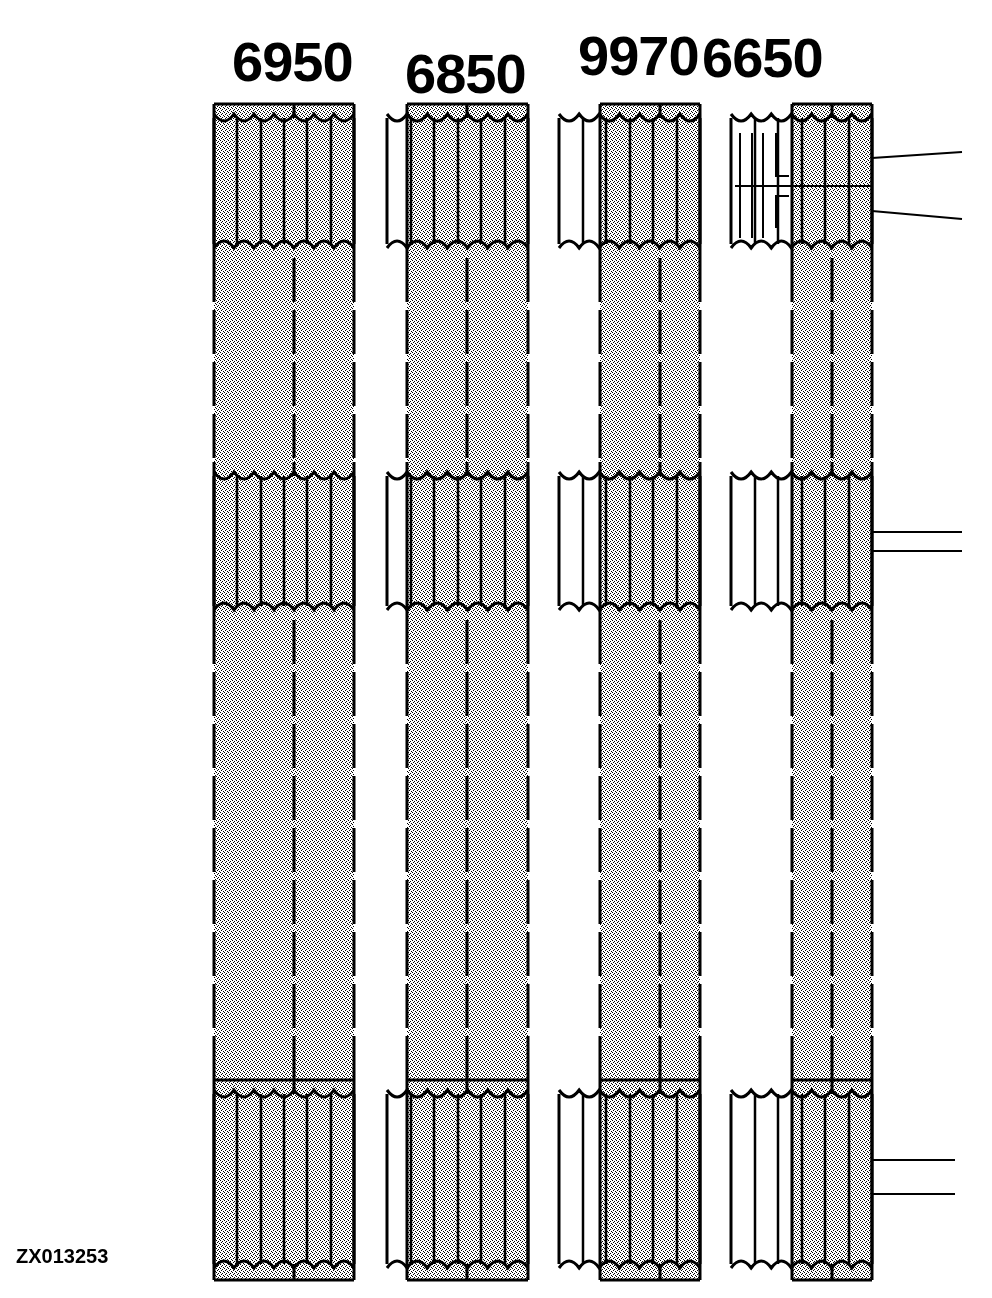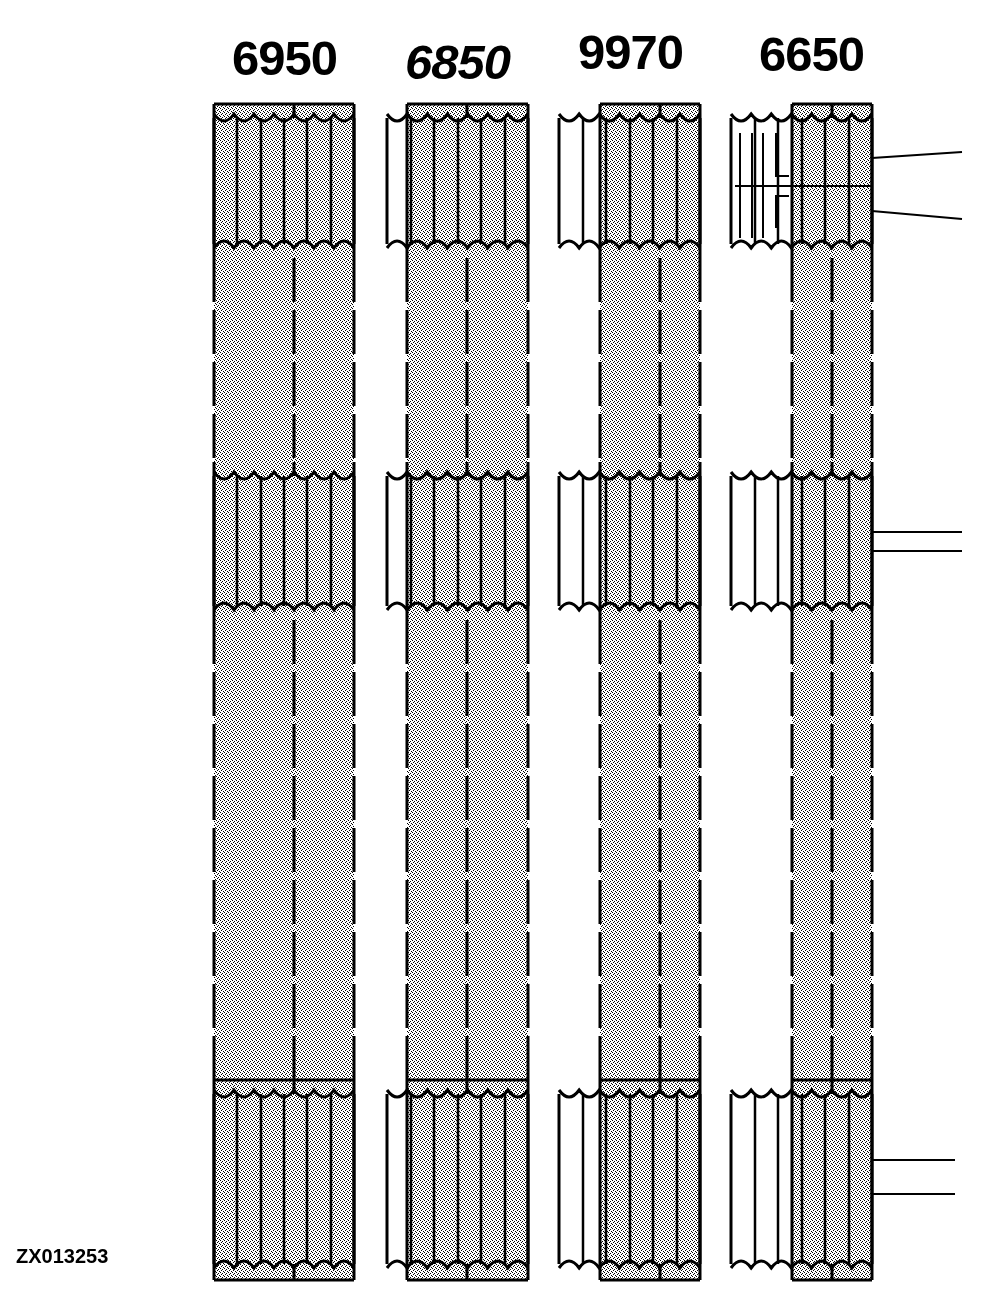--- a/index.html
+++ b/index.html
@@ -1,17 +1,17 @@
 <!DOCTYPE html>
 <html><head>
 <meta charset="utf-8">
 <style>
   html, body { margin:0; padding:0; background:#ffffff; }
   body { width:992px; height:1298px; position:relative; overflow:hidden; font-family:"Liberation Sans", sans-serif; }
-  .col-label { position:absolute; font-family:"Liberation Sans", sans-serif; font-weight:bold; font-size:49px; color:#000; letter-spacing:-1px; line-height:1; }
+  .col-label { position:absolute; font-family:"Liberation Sans", sans-serif; font-weight:bold; font-size:56px; color:#000; letter-spacing:-1px; line-height:1; }
   .ref-code { position:absolute; left:16px; top:1246px; font-family:"Liberation Sans", sans-serif; font-weight:bold; font-size:20px; color:#000; line-height:1; }
   svg#diagram { position:absolute; left:0; top:0; }
 </style>
 </head>
 <body>
 
 <svg id="diagram" width="992" height="1298" viewBox="0 0 992 1298" xmlns="http://www.w3.org/2000/svg">
   <defs>
     <pattern id="stipple" width="4" height="4" patternUnits="userSpaceOnUse">
       <rect width="4" height="4" fill="#ffffff"></rect>
@@ -252,16 +252,16 @@
       <line x1="872" y1="158" x2="962" y2="152" stroke="#000" stroke-width="2"></line>
       <line x1="872" y1="211" x2="962" y2="219" stroke="#000" stroke-width="2"></line>
       <line x1="872" y1="532" x2="962" y2="532" stroke="#000" stroke-width="2"></line>
       <line x1="872" y1="551" x2="962" y2="551" stroke="#000" stroke-width="2"></line>
       <line x1="872" y1="1160" x2="955" y2="1160" stroke="#000" stroke-width="2"></line>
       <line x1="872" y1="1194" x2="955" y2="1194" stroke="#000" stroke-width="2"></line>
     </g>
 </svg>
 
 <div class="col-label" style="left:232px;top:34px;">6950</div>
-<div class="col-label" style="left:405px;top:38px;font-style:italic;">6850</div>
+<div class="col-label" style="left:405px;top:46px;">6850</div>
 <div class="col-label" style="left:578px;top:28px;">9970</div>
-<div class="col-label" style="left:759px;top:30px;text-align:center;">6650</div>
+<div class="col-label" style="left:702px;top:30px;text-align:center;">6650</div>
 <div class="ref-code">ZX013253</div>
 
 </body></html>

